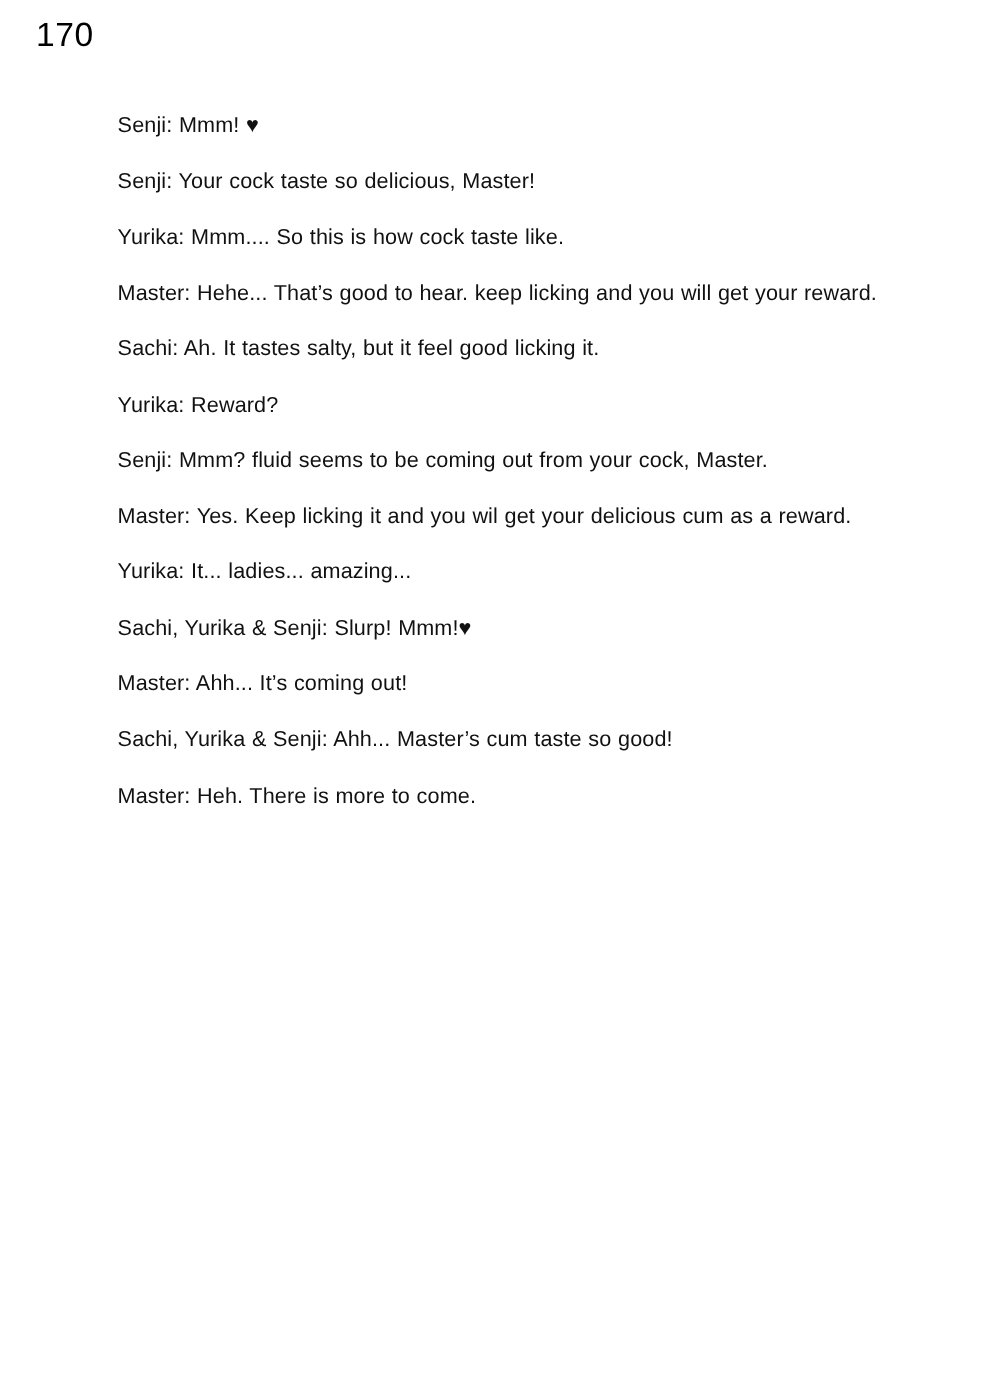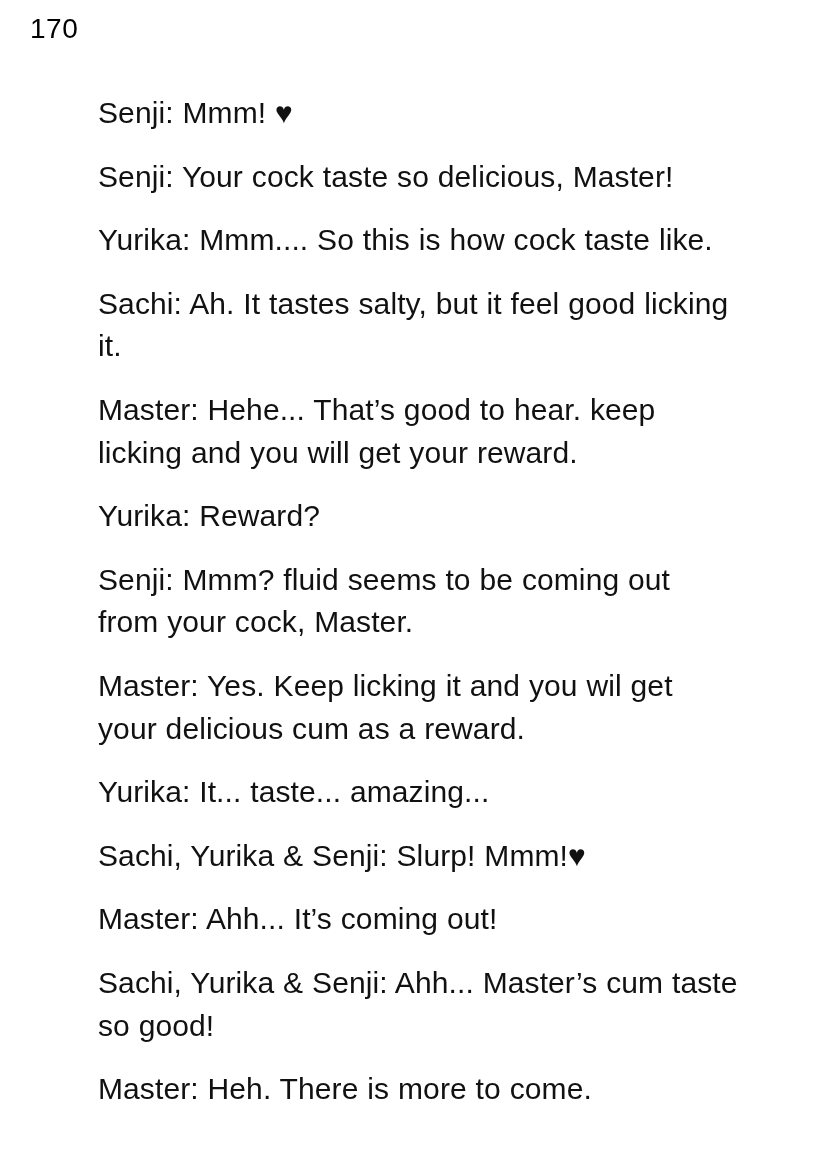--- a/index.html
+++ b/index.html
@@ -30,21 +30,21 @@
     letter-spacing: 0.5px;
     color: #000;
   }
   .body-text {
     position: absolute;
     top: 92px;
     left: 98px;
     width: 640px;
   }
   .para {
-    font-size: 30px;
+    font-size: 18px;
     line-height: 1.42;
     margin: 0 0 21px 0;
     letter-spacing: 0.1px;
     word-spacing: 0.4px;
     color: #111;
   }
   .para:last-child {
     margin-bottom: 12px;
   }
 </style>
@@ -52,25 +52,25 @@
 <body>
 
 <div class="page">
 
   <div class="page-number">170</div>
 
   <div class="body-text">
     <p class="para">Senji: Mmm! ♥</p>
     <p class="para">Senji: Your cock taste so delicious, Master!</p>
     <p class="para">Yurika: Mmm.... So this is how cock taste like.</p>
+    <p class="para">Master: Hehe... That’s good to hear. keep licking and you will get your reward.</p>
     <p class="para">Sachi: Ah. It tastes salty, but it feel good licking it.</p>
-    <p class="para">Master: Hehe... That’s good to hear. keep licking and you will get your reward.</p>
     <p class="para">Yurika: Reward?</p>
     <p class="para">Senji: Mmm? fluid seems to be coming out from your cock, Master.</p>
     <p class="para">Master: Yes. Keep licking it and you wil get your delicious cum as a reward.</p>
-    <p class="para">Yurika: It... taste... amazing...</p>
+    <p class="para">Yurika: It... ladies... amazing...</p>
     <p class="para">Sachi, Yurika &amp; Senji: Slurp! Mmm!♥</p>
     <p class="para">Master: Ahh... It’s coming out!</p>
     <p class="para">Sachi, Yurika &amp; Senji: Ahh... Master’s cum taste so good!</p>
     <p class="para">Master: Heh. There is more to come.</p>
   </div>
 
 </div>
 
 </body></html>

